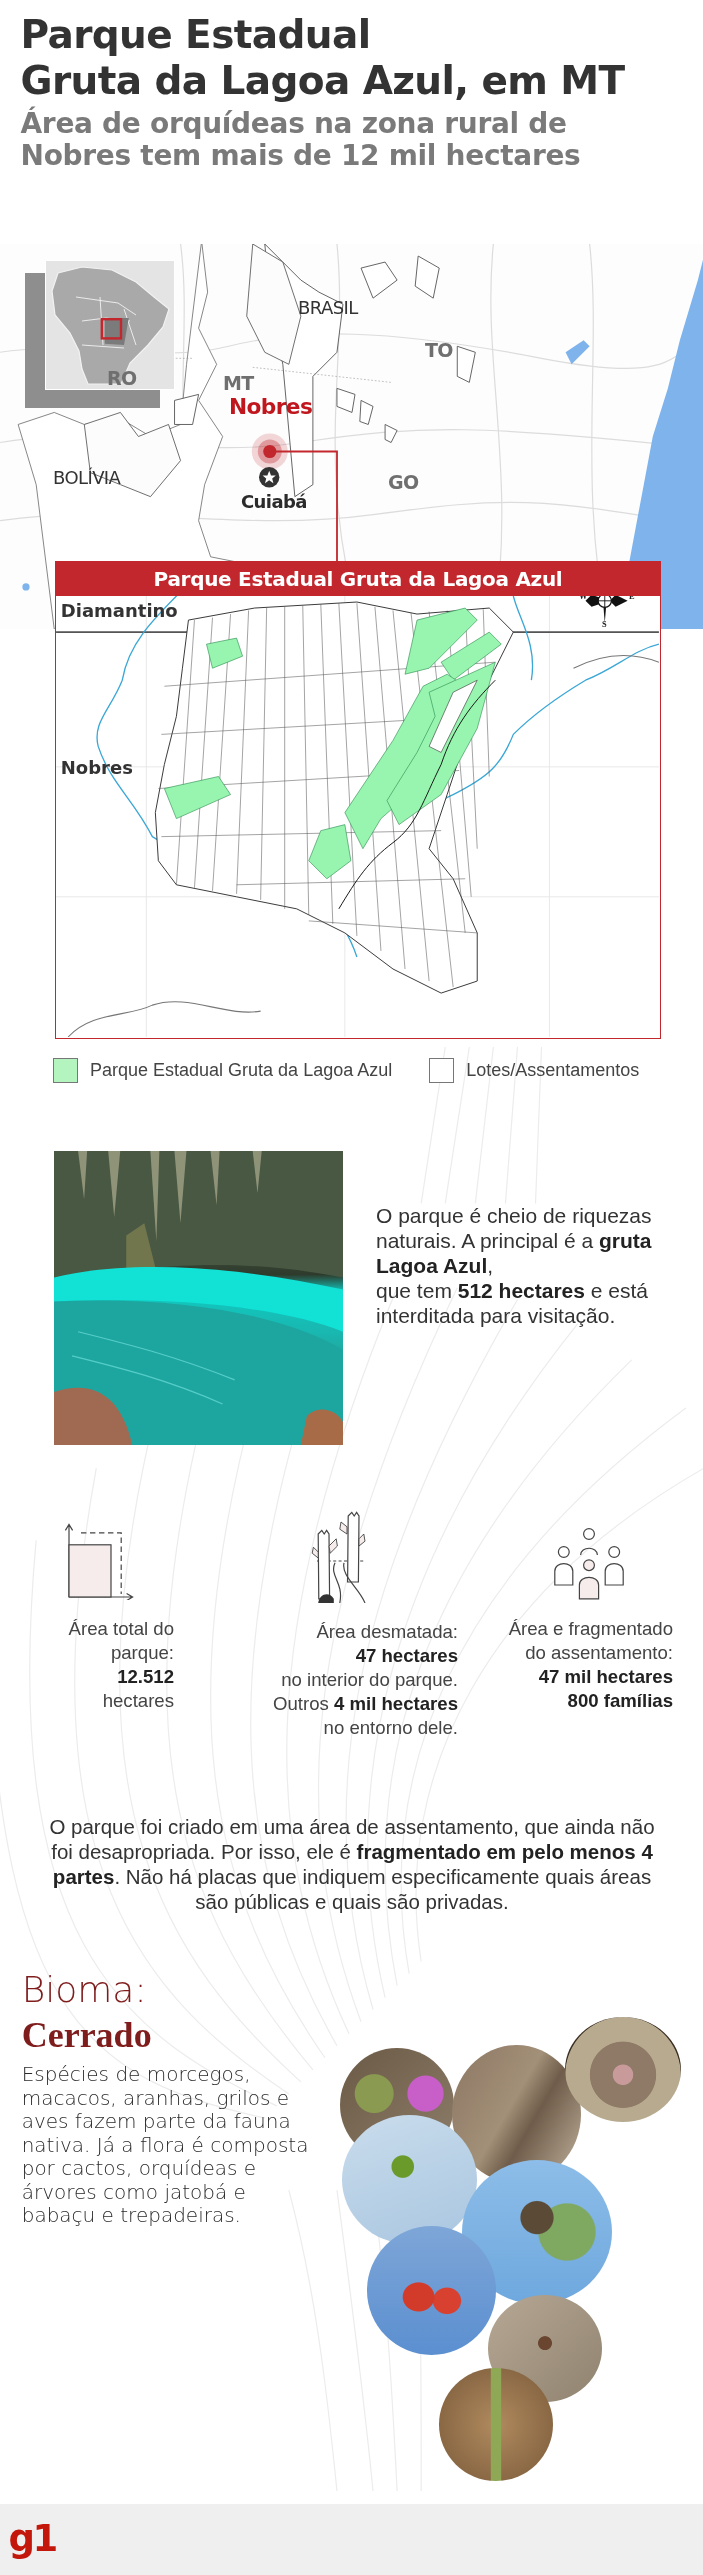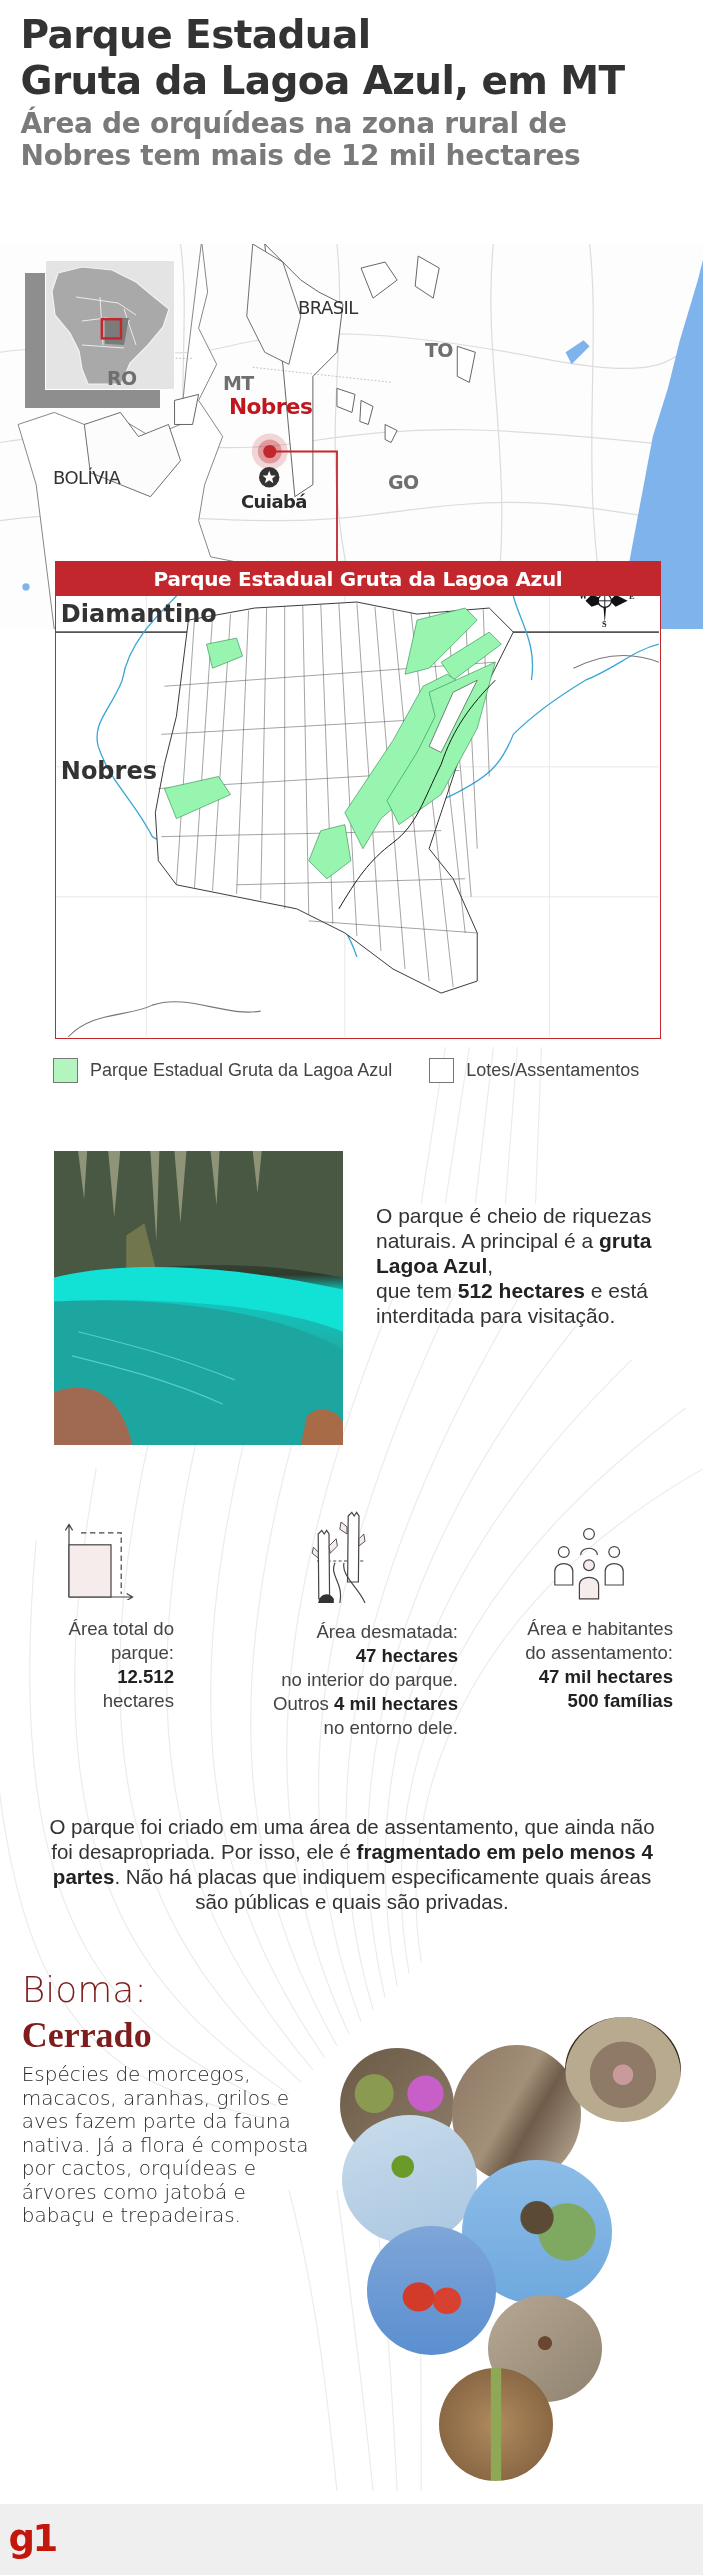--- a/index.html
+++ b/index.html
@@ -17,21 +17,21 @@
   .inset { position: absolute; left: 20px; top: -13.2px; width: 130px; height: 130px; background: #e4e4e4; border: 1.8px solid #fff; }
   .map-label { position: absolute; font-family: "DejaVu Sans", sans-serif; font-size: 18px; color: #333; letter-spacing: -0.6px; }
   .map-label.state { color: #6f6f6f; font-weight: 700; font-size: 19px; }
   .map-label.city { color: #2b2b2b; font-weight: 700; font-size: 18px; }
   .map-label.nobres { color: #c0161e; font-weight: 700; font-size: 21.7px; }
 
   
   .card { position: absolute; left: 55px; top: 561px; width: 606px; height: 478px; border: 1.8px solid #c1272d; background: #fff; }
   .card-head { height: 34px; background: #c1272d; color: #fff; font-family: "DejaVu Sans", sans-serif; font-weight: 700; font-size: 20px; text-align: center; line-height: 34px; letter-spacing: -0.3px; }
   .card-body { position: relative; height: 441px; overflow: hidden; }
-  .card-label { position: absolute; font-family: "DejaVu Sans", sans-serif; font-weight: 700; color: #333; font-size: 24px; }
+  .card-label { position: absolute; font-family: "DejaVu Sans", sans-serif; font-weight: 700; color: #333; font-size: 18px; }
 
   
   .legend { position: absolute; left: 53px; top: 1058px; display: flex; align-items: center; font-size: 18px; color: #444; }
   .legend .sw { width: 25px; height: 25px; border: 0.9px solid #777; margin-right: 12px; }
   .legend .item { display: flex; align-items: center; margin-right: 37px; }
 
   
   .cave { position: absolute; left: 54px; top: 1151px; width: 289px; height: 294px; overflow: hidden; background: linear-gradient(180deg, #3b4a3a 0%, #54634b 25%, #2e3a2c 42%, #10c9c0 48%, #19b7b0 62%, #2d8f86 80%, #8a6a55 100%); }
   .cave-text { position: absolute; left: 376px; top: 1203px; width: 289px; font-size: 21px; line-height: 25px; color: #333; font-weight: 300; }
   .cave-text b, .stat b, .frag b { font-weight: 700; color: #222; }
@@ -325,24 +325,24 @@
   <svg class="icon" width="78" height="72" viewBox="0 0 130 120">
     <circle cx="65" cy="10" r="9" fill="none" stroke="#444" stroke-width="2"></circle>
     <circle cx="23" cy="40" r="9" fill="none" stroke="#444" stroke-width="2"></circle>
     <circle cx="107" cy="40" r="9" fill="none" stroke="#444" stroke-width="2"></circle>
     <path d="M51 45 C 51 30, 79 30, 79 45" fill="none" stroke="#444" stroke-width="2"></path>
     <circle cx="65" cy="62" r="9" fill="#f6ecec" stroke="#444" stroke-width="2"></circle>
     <path d="M8 95 L 8 72 C 8 55, 38 55, 38 72 L 38 95 Z" fill="#fff" stroke="#444" stroke-width="2"></path>
     <path d="M92 95 L 92 72 C 92 55, 122 55, 122 72 L 122 95 Z" fill="#fff" stroke="#444" stroke-width="2"></path>
     <path d="M49 118 L 49 95 C 49 78, 81 78, 81 95 L 81 118 Z" fill="#f6ecec" stroke="#444" stroke-width="2"></path>
   </svg>
-  <div>Área e habitantes</div>
+  <div>Área e fragmentado</div>
   <div>do assentamento:</div>
   <div><b>47 mil hectares</b></div>
-  <div><b>500 famílias</b></div>
+  <div><b>800 famílias</b></div>
 </div>
 
 <div class="frag">
   <span>O parque foi criado em uma área de assentamento, que ainda não foi desapropriada. Por isso, ele é </span><b>fragmentado em pelo menos 4 partes</b><span>. Não há placas que indiquem especificamente quais áreas são públicas e quais são privadas.</span>
 </div>
 
 <div class="biome-title">
   <span class="light">Bioma:</span>
   <span class="bold">Cerrado</span>
 </div>

